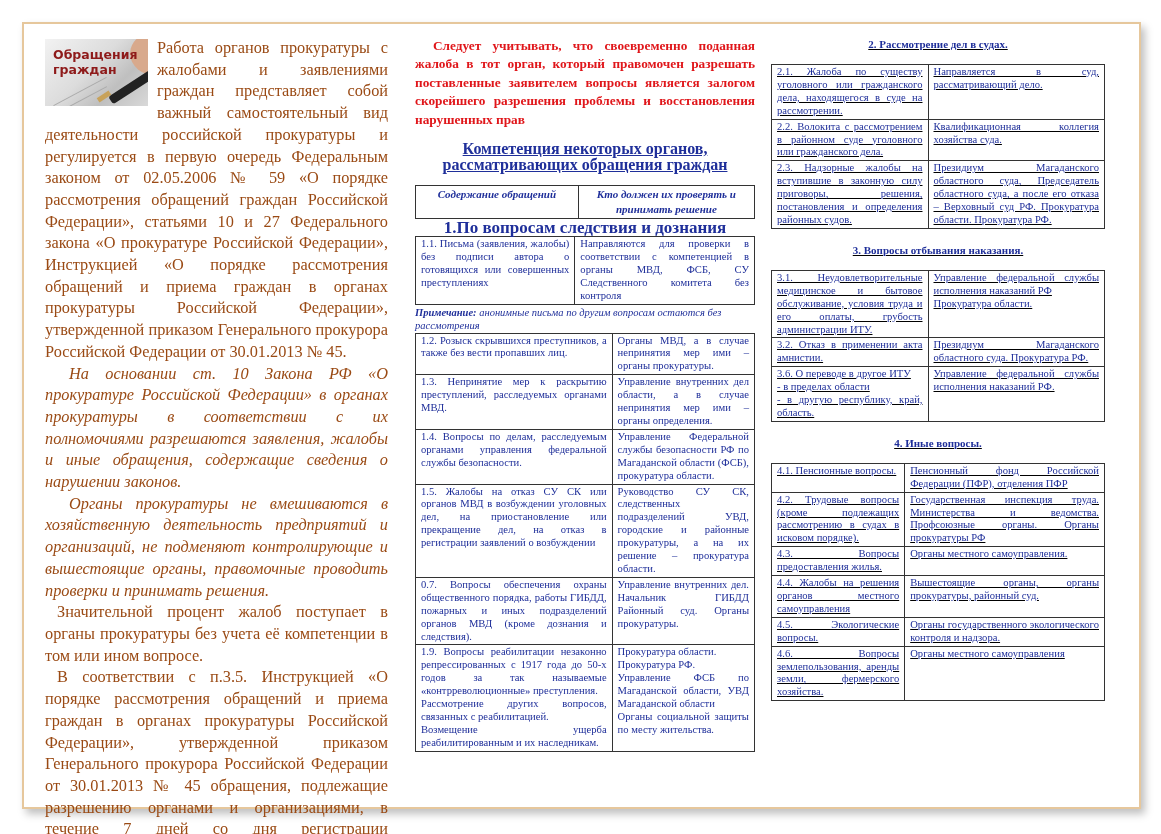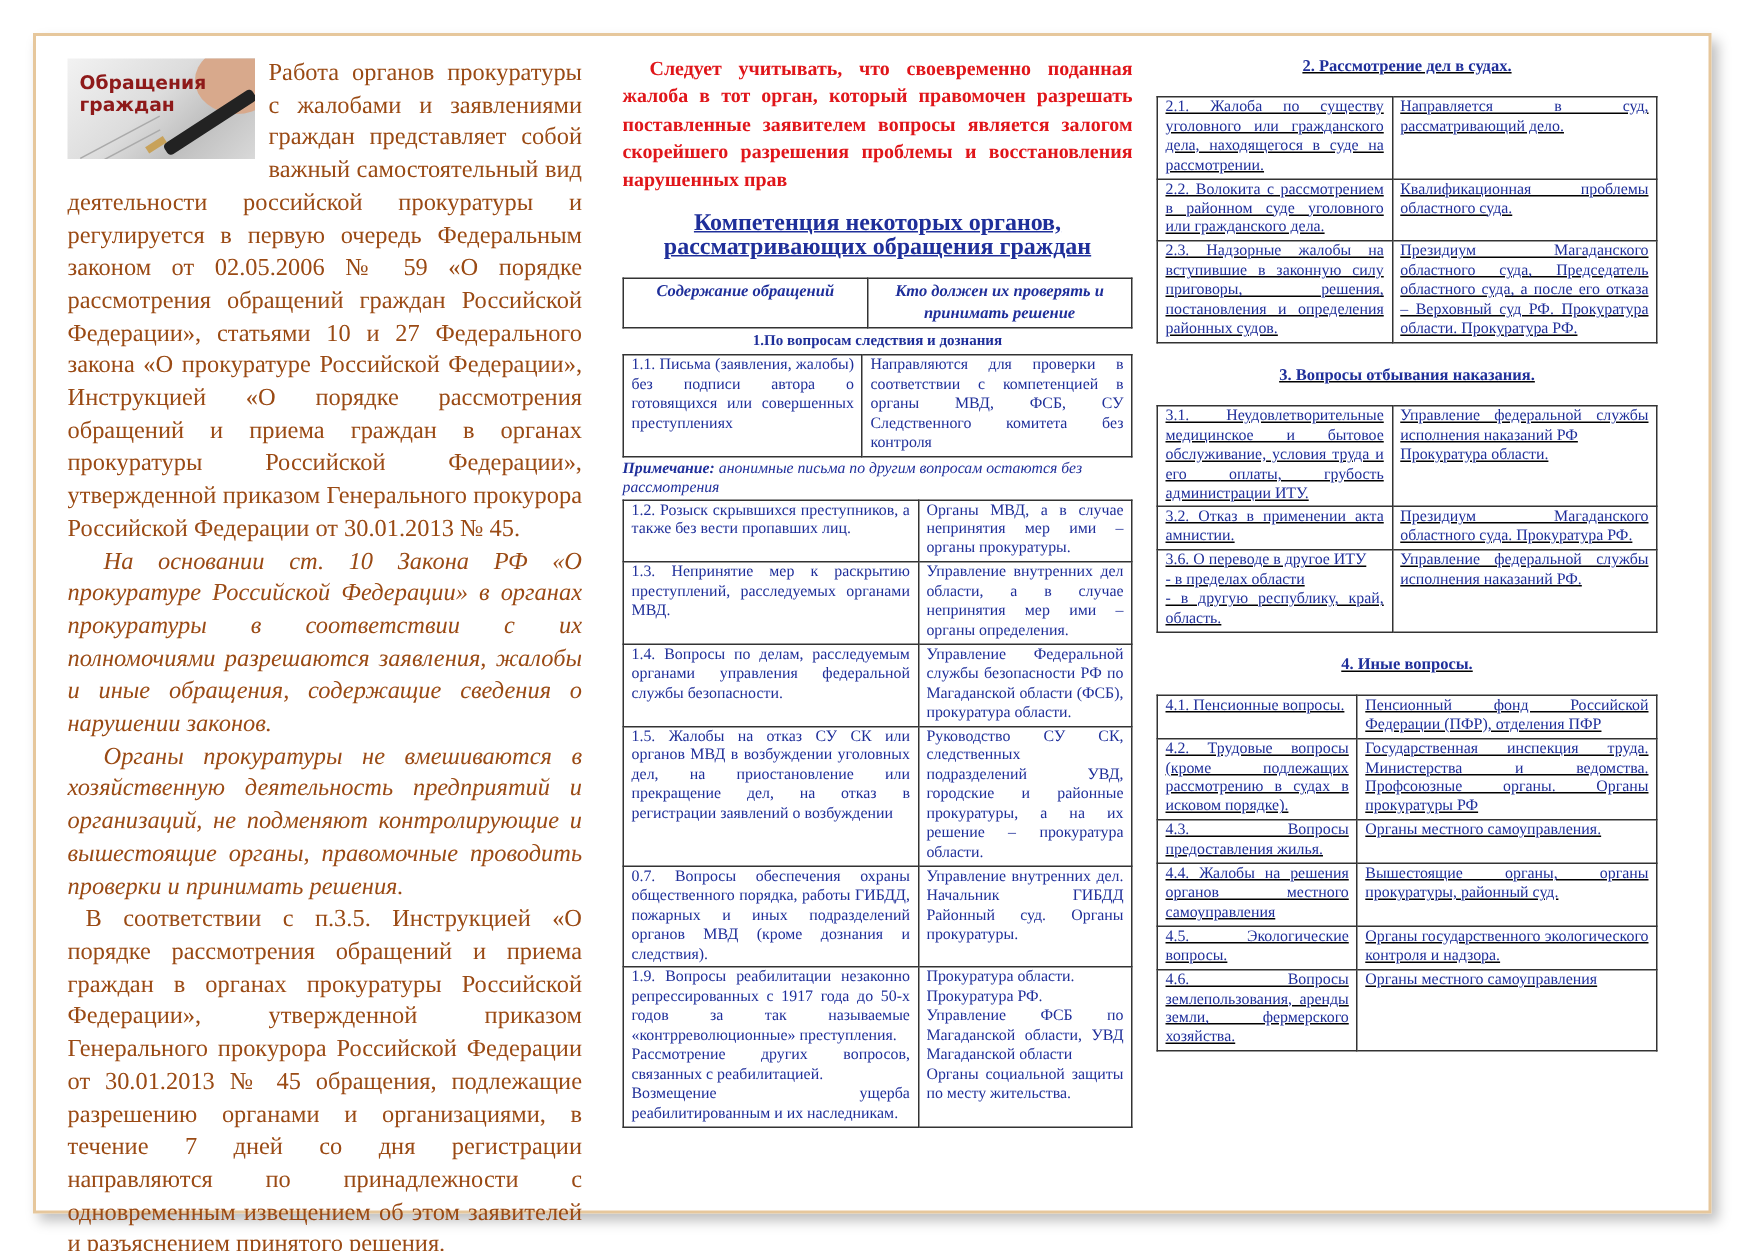--- a/index.html
+++ b/index.html
@@ -8,38 +8,38 @@
     position: absolute; left: 22px; top: 22px; width: 1115px; height: 783px;
     background: #ffffff; border: 2px solid #e6c79c;
     box-shadow: 4px 5px 8px rgba(0,0,0,0.25);
   }
   
   .col1 { position: absolute; left: 45px; top: 37px; width: 343px; color: #9a4a14; font-size: 16.3px; line-height: 21.7px; text-align: justify; }
   .col1 p { margin: 0; }
   .col1 .ind { text-indent: 24px; font-style: italic; }
   .col1 .ind2 { text-indent: 12px; }
   .thumb {
-    float: left; width: 125px; height: 67px; margin: 2px 9px 2px 0;
+    float: left; width: 103px; height: 67px; margin: 2px 9px 2px 0;
     background: linear-gradient(135deg, #f2f2f2 0%, #dcdcdc 45%, #bfbfbf 70%, #d9d9d9 100%);
     position: relative; overflow: hidden;
   }
   .thumb .tt { position: absolute; left: 8px; top: 8px; font-family: "DejaVu Sans", sans-serif; font-weight: bold; font-size: 12.5px; line-height: 15px; color: #8e1a1a; }
   .thumb .pen { position: absolute; left: 60px; top: 38px; width: 70px; height: 9px; background: #222; transform: rotate(-33deg); border-radius: 3px; }
   .thumb .hand { position: absolute; left: 85px; top: -8px; width: 55px; height: 45px; background: #d8a98c; border-radius: 50%; }
   .thumb .nib { position: absolute; left: 52px; top: 55px; width: 14px; height: 5px; background: #c8a25a; transform: rotate(-33deg); }
   .thumb .ln { position: absolute; height: 1px; background: #aaa; transform: rotate(-28deg); }
 
   
   .col2 { position: absolute; left: 415px; top: 37px; width: 340px; }
   .callout { color: #e0161a; font-weight: bold; font-size: 13.3px; line-height: 18.4px; text-align: justify; text-indent: 18px; margin: 0; }
   .comp-title { color: #1f2f9a; font-weight: bold; font-size: 16px; line-height: 16px; text-decoration: underline; text-align: center; margin-top: 12px; }
   table { border-collapse: collapse; width: 100%; table-layout: fixed; }
   td { border: 1.5px solid #333; color: #1f2f9a; font-size: 10.6px; line-height: 12.9px; padding: 1px 5px 1px 5px; vertical-align: top; text-align: justify; }
   .hdr td { font-style: italic; font-weight: bold; text-align: center; color: #1f2f9a; font-size: 11px; line-height: 14.5px; height: 30px; }
-  .sec-title { color: #1f2f9a; font-weight: bold; text-align: center; font-size: 10px; line-height: 14px; margin: 2px 0 1px; }
+  .sec-title { color: #1f2f9a; font-weight: bold; text-align: center; font-size: 17px; line-height: 14px; margin: 2px 0 1px; }
   .note { color: #1f2f9a; font-style: italic; font-size: 10.5px; line-height: 13px; margin: 1px 0 1px; }
   .note b { font-weight: bold; }
 
   
   .col3 { position: absolute; left: 771px; top: 37px; width: 334px; text-decoration: underline; }
   .col3 .sec-title { margin: 0 0 13px; font-size: 11px; }
   .col3 table { margin-bottom: 0; }
 </style>
 </head>
 <body>
@@ -54,20 +54,21 @@
     <div class="pen"></div>
     <div class="nib"></div>
     <div class="tt">
       <span>Обращения</span><br>
       <span>граждан</span>
     </div>
   </div>
   <p>Работа органов прокуратуры с жалобами и заявлениями граждан представляет собой важный самостоятельный вид деятельности российской прокуратуры и регулируется в первую очередь Федеральным законом от 02.05.2006 № 59 «О порядке рассмотрения обращений граждан Российской Федерации», статьями 10 и 27 Федерального закона «О прокуратуре Российской Федерации», Инструкцией «О порядке рассмотрения обращений и приема граждан в органах  прокуратуры Российской Федерации», утвержденной приказом Генерального прокурора Российской Федерации от 30.01.2013 № 45.</p>
   <p class="ind">На основании ст. 10 Закона РФ «О прокуратуре Российской Федерации» в органах прокуратуры в соответствии с их полномочиями разрешаются заявления, жалобы и иные обращения, содержащие сведения о нарушении законов.</p>
   <p class="ind">Органы прокуратуры не вмешиваются в хозяйственную деятельность предприятий и организаций, не подменяют контролирующие и вышестоящие органы, правомочные проводить проверки и принимать  решения.</p>
+  <p class="ind2">Значительной процент жалоб поступает в органы прокуратуры без учета её компетенции в том или ином вопросе.</p>
   <p class="ind2">В соответствии с п.3.5. Инструкцией «О порядке рассмотрения обращений и приема граждан в органах  прокуратуры Российской Федерации», утвержденной приказом Генерального прокурора Российской Федерации от 30.01.2013 № 45 обращения, подлежащие разрешению органами и организациями, в течение 7 дней со дня регистрации направляются по принадлежности с одновременным извещением об этом заявителей и разъяснением принятого решения.</p>
 
 </div>
 
 <div class="col2">
   <p class="callout">Следует учитывать, что своевременно поданная жалоба в тот орган, который правомочен разрешать поставленные заявителем вопросы является залогом скорейшего разрешения проблемы и восстановления нарушенных прав</p>
   <div class="comp-title">
     <span>Компетенция некоторых органов,</span><br>
     <span>рассматривающих обращения граждан</span>
   </div>
@@ -146,21 +147,21 @@
         <col style="width:47%">
         <col style="width:53%">
       </colgroup>
     <tbody>
         <tr>
           <td>2.1. Жалоба по существу уголовного или гражданского дела, находящегося в суде на рассмотрении.</td>
           <td>Направляется в суд, рассматривающий дело.</td>
         </tr>
     <tr>
           <td>2.2. Волокита с рассмотрением в районном суде уголовного или гражданского дела.</td>
-          <td>Квалификационная проблемы областного суда.</td>
+          <td>Квалификационная коллегия хозяйства суда.</td>
         </tr>
     <tr>
           <td>2.3. Надзорные жалобы на вступившие в законную силу приговоры, решения, постановления и определения районных судов.</td>
           <td>Президиум Магаданского областного суда, Председатель областного суда, а после его отказа – Верховный суд РФ. Прокуратура области. Прокуратура РФ.</td>
         </tr>
   </tbody>
     </table>
 
   <div class="sec-title" style="margin-top:14px;">3. Вопросы отбывания наказания.</div>
   <table>

